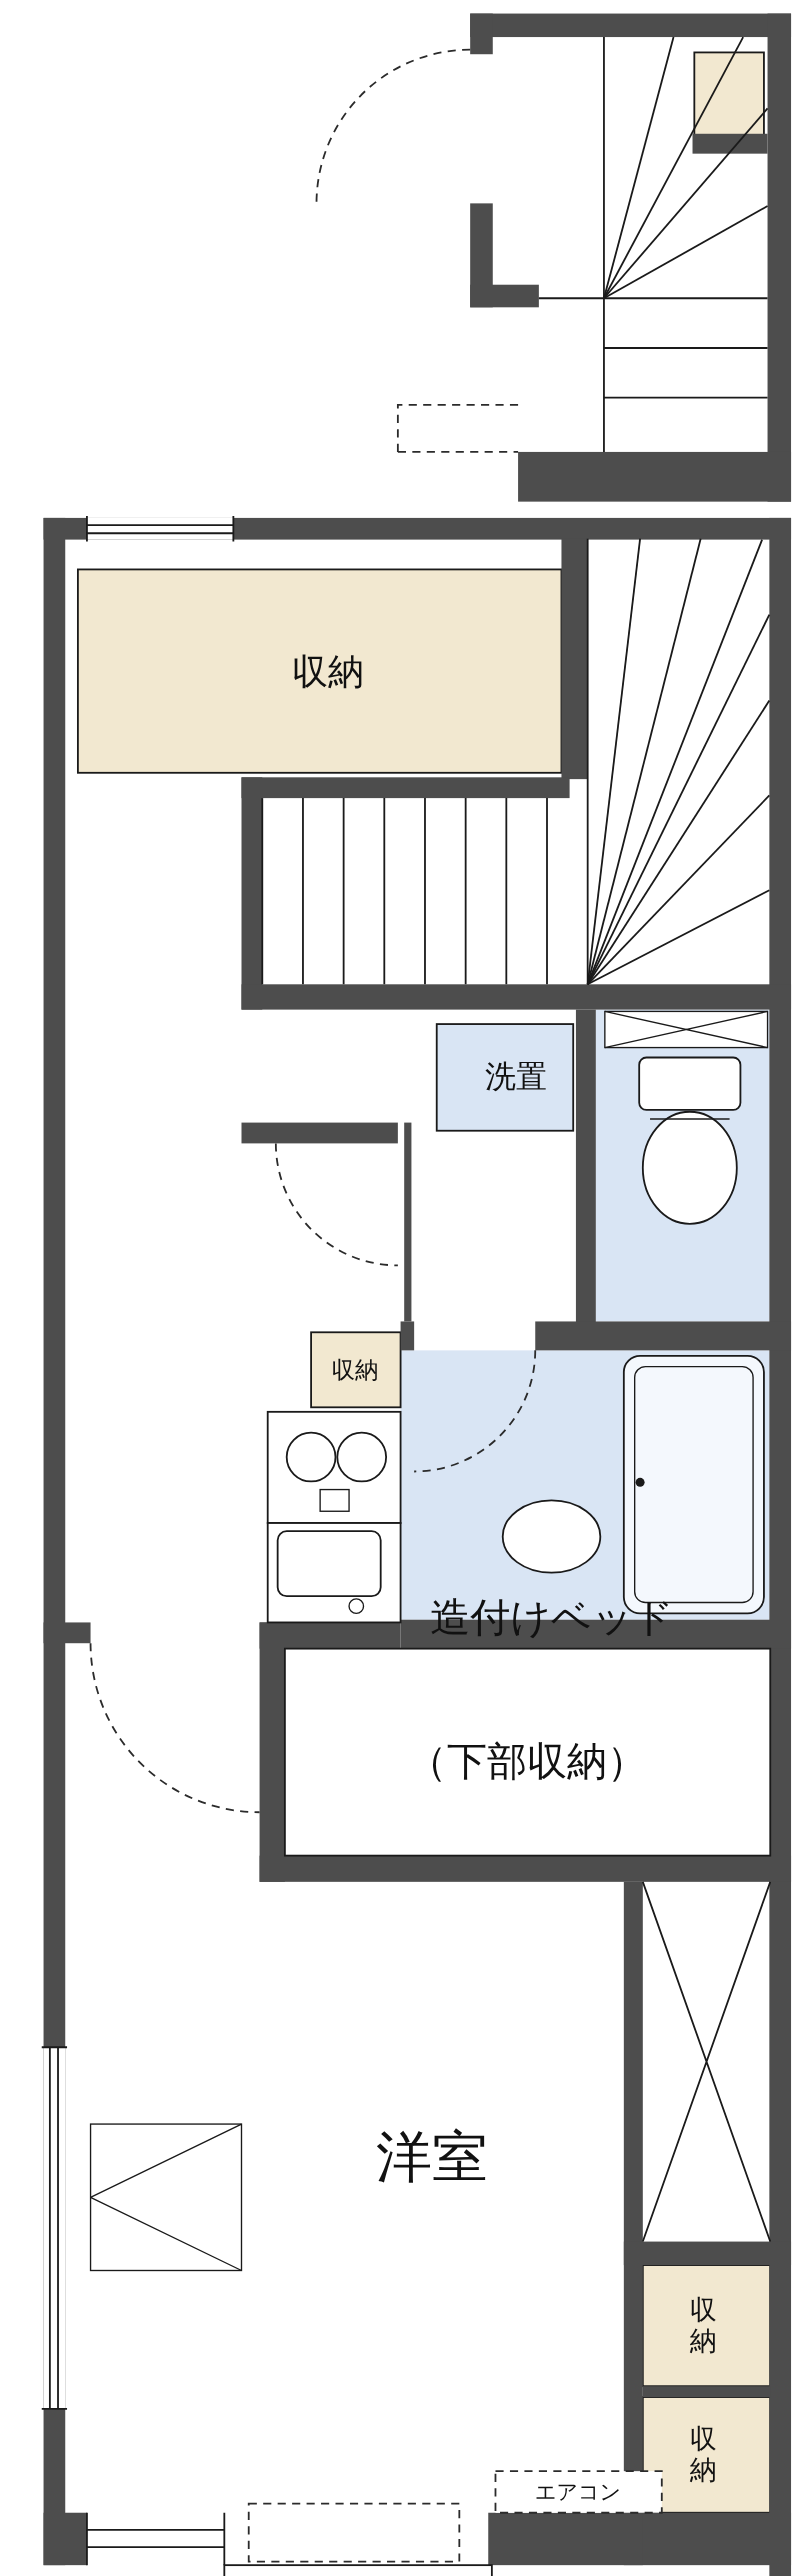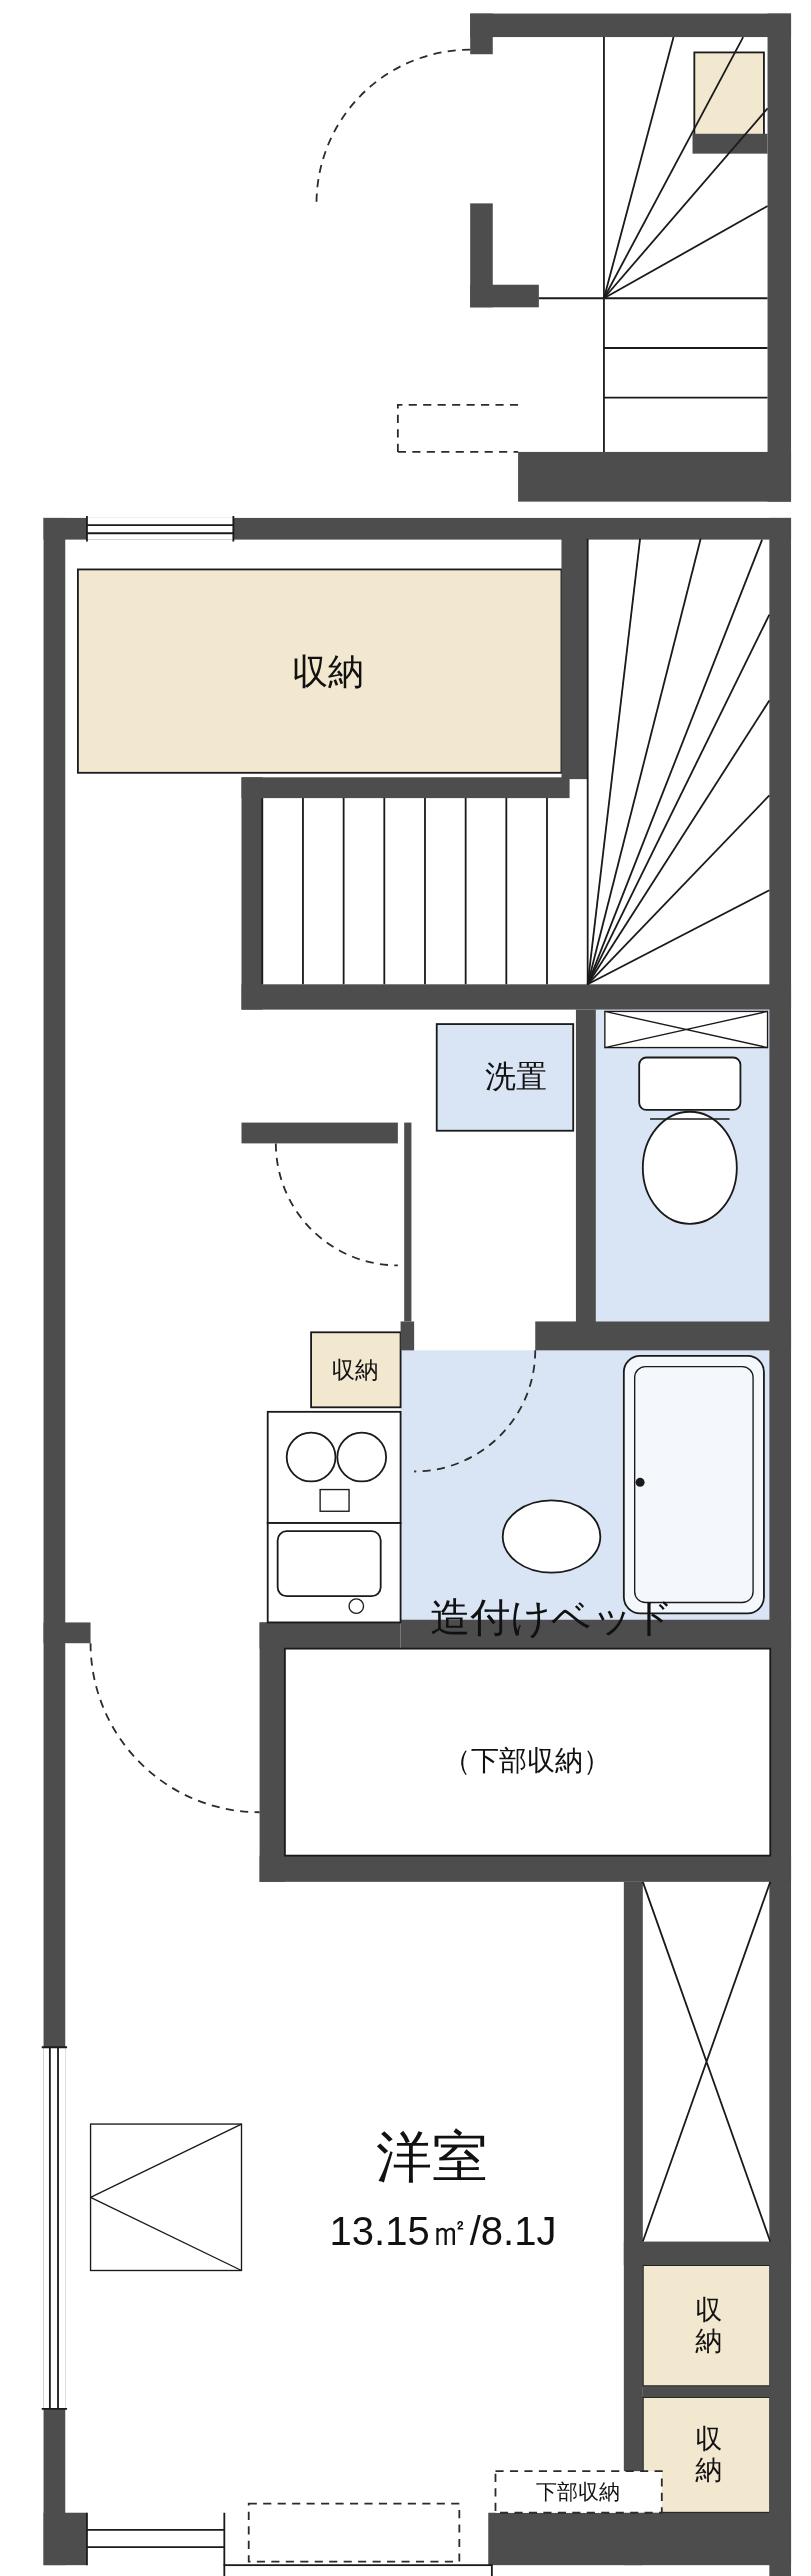--- a/index.html
+++ b/index.html
@@ -11,21 +11,21 @@
     font-family:"Liberation Sans",sans-serif;
   }
   #plan svg{position:absolute;left:0;top:0;}
   .lbl{
     position:absolute;
     transform:translate(-50%,-50%);
     color:#111111;
     white-space:nowrap;
     font-family:"Liberation Sans",sans-serif;
     line-height:1.2;
-    text-align:right;
+    text-align:left;
   }
   .stack{
     white-space:normal;
     width:1.2em;
     word-break:break-all;
     line-height:1.15;
   }
   
   .s2{stroke:#1a1a1a;stroke-width:2;}
   .s15{stroke:#1a1a1a;stroke-width:1.5;}
@@ -166,21 +166,20 @@
 
   <rect x="548" y="2734" width="184" height="46" fill="#ffffff" class="dsh"></rect>
   <rect x="275" y="2770" width="233" height="64" fill="none" class="dsh"></rect>
   <rect x="248" y="2838" width="296" height="18" fill="#ffffff" class="s2"></rect>
 </svg>
 
 <div class="lbl" data-bind="plan.closet_top_label" style="left:328px;top:672px;font-size:36px;">収納</div>
 <div class="lbl" data-bind="plan.laundry_label" style="left:516px;top:1077px;font-size:31px;">洗置</div>
 <div class="lbl" data-bind="plan.kitchen_closet_label" style="left:355px;top:1370px;font-size:23.5px;">収納</div>
 <div class="lbl" data-bind="plan.bed_label_line1" style="left:527px;top:1617px;font-size:40px;margin-left:25px;">造付けベッド</div>
-<div class="lbl" data-bind="plan.bed_label_line2" style="left:527px;top:1761px;font-size:28px;">（下部収納）</div>
+<div class="lbl" data-bind="plan.bed_label_line2" style="left:527px;top:1761px;font-size:40px;">（下部収納）</div>
 <div class="lbl" data-bind="plan.room_label" style="left:432px;top:2162px;font-size:56px;font-family:Liberation Mono, monospace;">洋室</div>
-<div class="lbl" data-bind="plan.room_area_label" style="left:443px;top:2231px;font-size:40px;">13.15㎡/8.1J</div>
 <div class="lbl stack" data-bind="plan.closet_right_upper_label" style="left:706px;top:2326px;font-size:27px;">収納</div>
 <div class="lbl stack" data-bind="plan.closet_right_lower_label" style="left:706px;top:2455px;font-size:27px;">収納</div>
-<div class="lbl" data-bind="plan.aircon_label" style="left:578px;top:2492px;font-size:21px;">下部収納</div>
+<div class="lbl" data-bind="plan.aircon_label" style="left:578px;top:2492px;font-size:21px;">エアコン</div>
 
 </div>
 
 
 </body></html>

